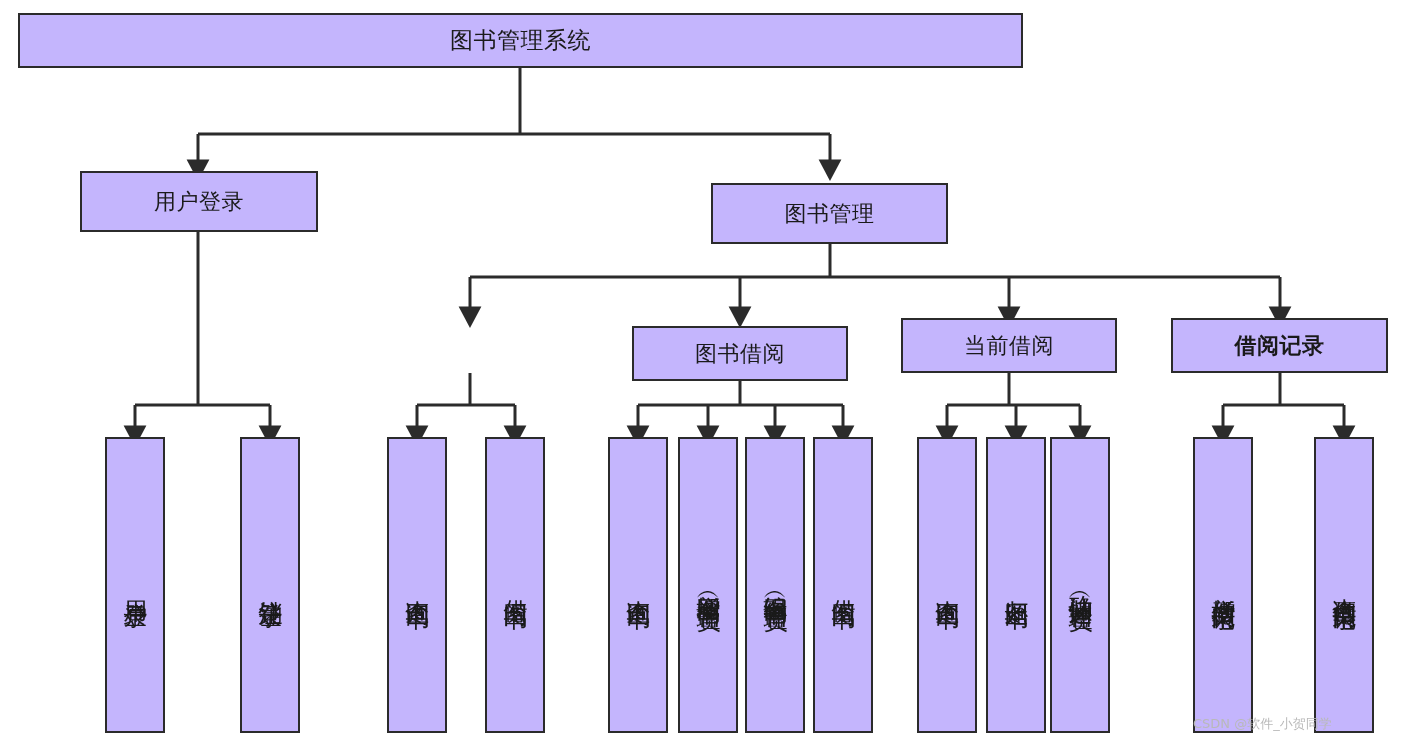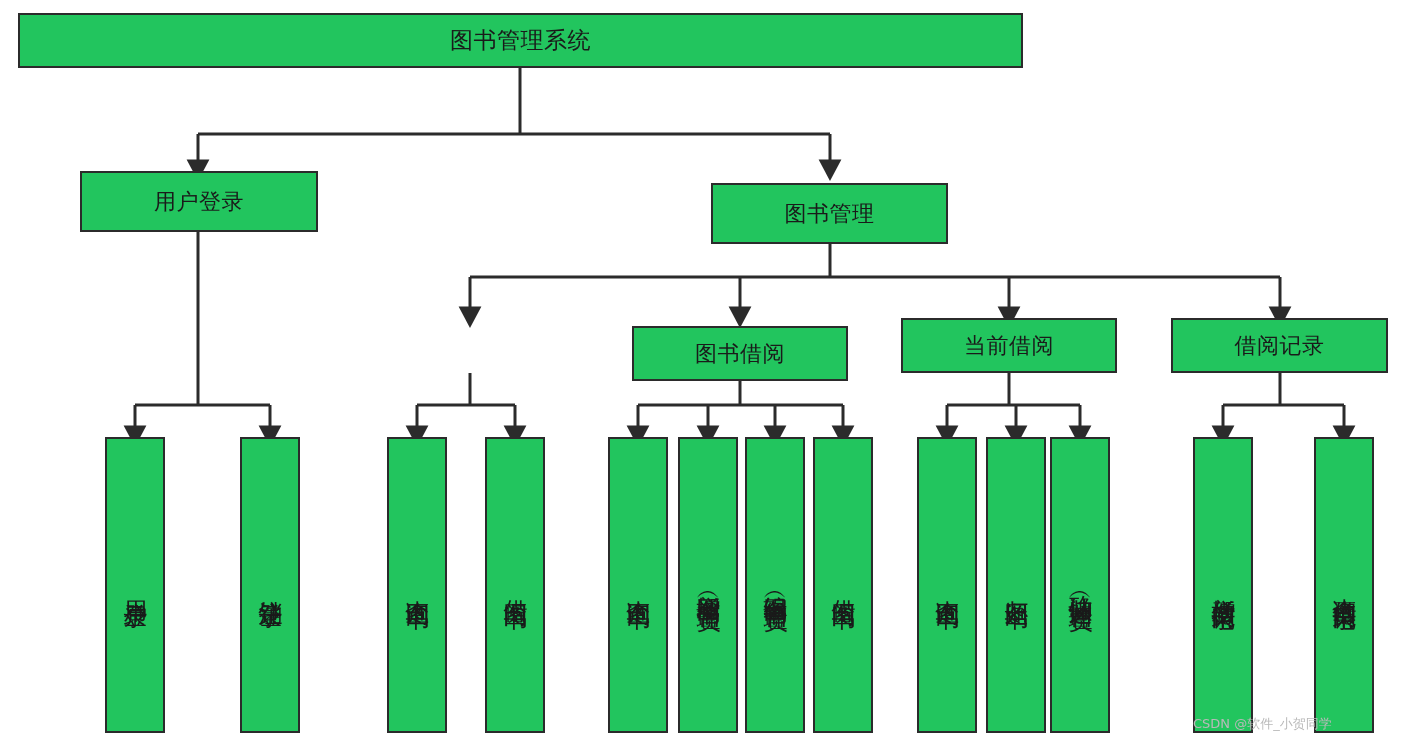--- a/index.html
+++ b/index.html
@@ -23,21 +23,21 @@
     left: 0;
     top: 0;
     width: 1405px;
     height: 747px;
     pointer-events: none;
   }
   .node {
     position: absolute;
     box-sizing: border-box;
     border: 2.5px solid #2b2b2b;
-    background: #22c55e;
+    background: #c4b5fd;
     display: flex;
     align-items: center;
     justify-content: center;
     color: #1a1a1a;
     text-align: right;
     z-index: 2;
   }
   .node-label {
     display: block;
     line-height: 1.08;
@@ -138,21 +138,21 @@
   <div class="node horiz" style="left:711px; top:183px; width:237px; height:61px;">
     <span class="node-label">图书管理</span>
   </div>
 
   <div class="node horiz" style="left:632px; top:318px; width:216px; height:55px;margin-top:8px;">
     <span class="node-label">图书借阅</span>
   </div>
   <div class="node horiz" style="left:901px; top:318px; width:216px; height:55px;">
     <span class="node-label">当前借阅</span>
   </div>
-  <div class="node horiz" style="left:1171px; top:318px; width:217px; height:55px;">
+  <div class="node horiz" style="left:1171px; top:318px; width:217px; height:55px;font-weight:bold;">
     <span class="node-label">借阅记录</span>
   </div>
 
   <div class="node vert" style="left:105px; top:437px; width:60px; height:296px;">
     <span class="node-label">用户登录</span>
   </div>
   <div class="node vert" style="left:240px; top:437px; width:60px; height:296px;">
     <span class="node-label">注销登录</span>
   </div>
 

